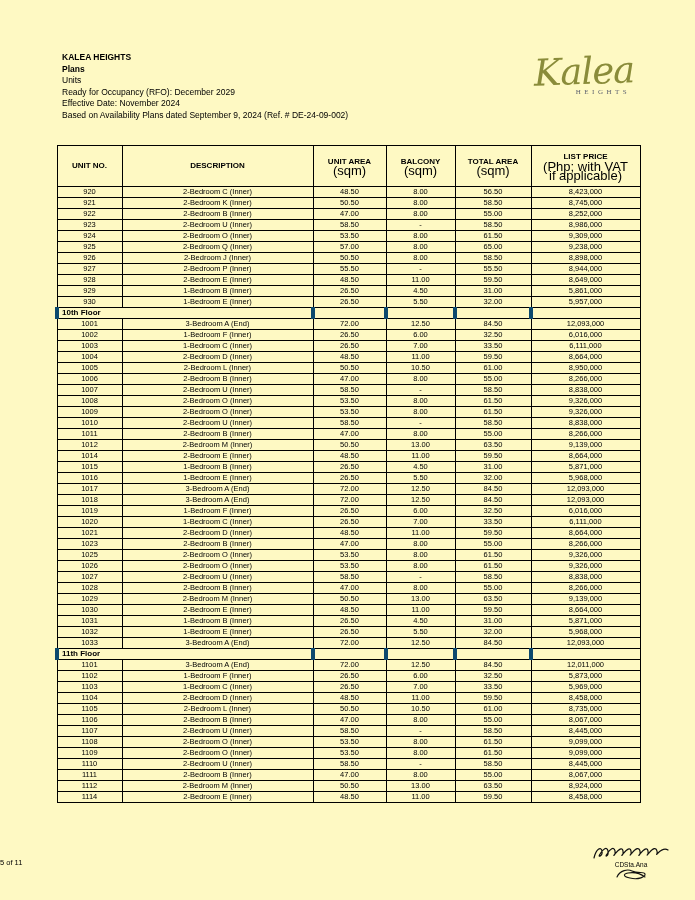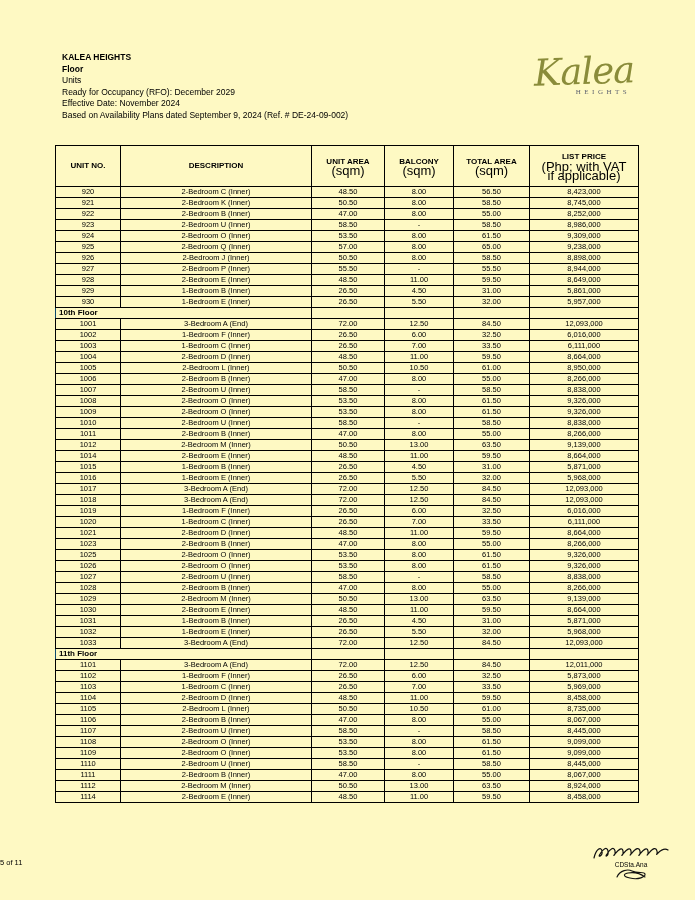--- a/index.html
+++ b/index.html
@@ -31,36 +31,36 @@
   }
   table.units th, table.units td {
     border:1px solid #000; padding:0; text-align:center;
     vertical-align:middle; overflow:hidden; white-space:nowrap;
     font-size:7.5px; color:#000;
   }
   table.units thead th { height:40px; font-weight:bold; font-size:8px; line-height:9.5px; }
   table.units thead th .sub { font-weight:normal; font-size:13px; line-height:9px; white-space:pre-line; }
   table.units tbody tr { height:11px; }
   table.units tbody td { line-height:10px; }
-  table.units tbody tr.section-row td { border-left:1px solid #0c4a6e; }
+  table.units tbody tr.section-row td { border-left:4px solid #0c4a6e; }
   td.section-label { text-align:left !important; font-weight:bold; padding-left:3px !important; font-size:8px !important; }
   
   .page-number { position:absolute; left:0; right:0; top:858px; font-size:7.5px; color:#000; }
   .signature { position:absolute; left:585px; top:843px; width:92px; text-align:center; }
   .signature svg { display:block; margin:0 auto; }
   .signatory-name { font-size:6.5px; line-height:7px; color:#000; margin-top:-2px; }
 </style>
 </head>
 <body>
 
 <div class="page">
 
   <div class="doc-header">
     <div class="bold">KALEA HEIGHTS</div>
-    <div class="bold">Floor</div>
+    <div class="bold">Plans</div>
     <div>Units</div>
     <div>Ready for Occupancy (RFO): December 2029</div>
     <div>Effective Date: November 2024</div>
     <div>Based on Availability Plans dated September 9, 2024 (Ref. # DE-24-09-002)</div>
   </div>
 
   <div class="logo">
     <div class="logo-script">Kalea</div>
     <div class="logo-sub">HEIGHTS</div>
   </div>

